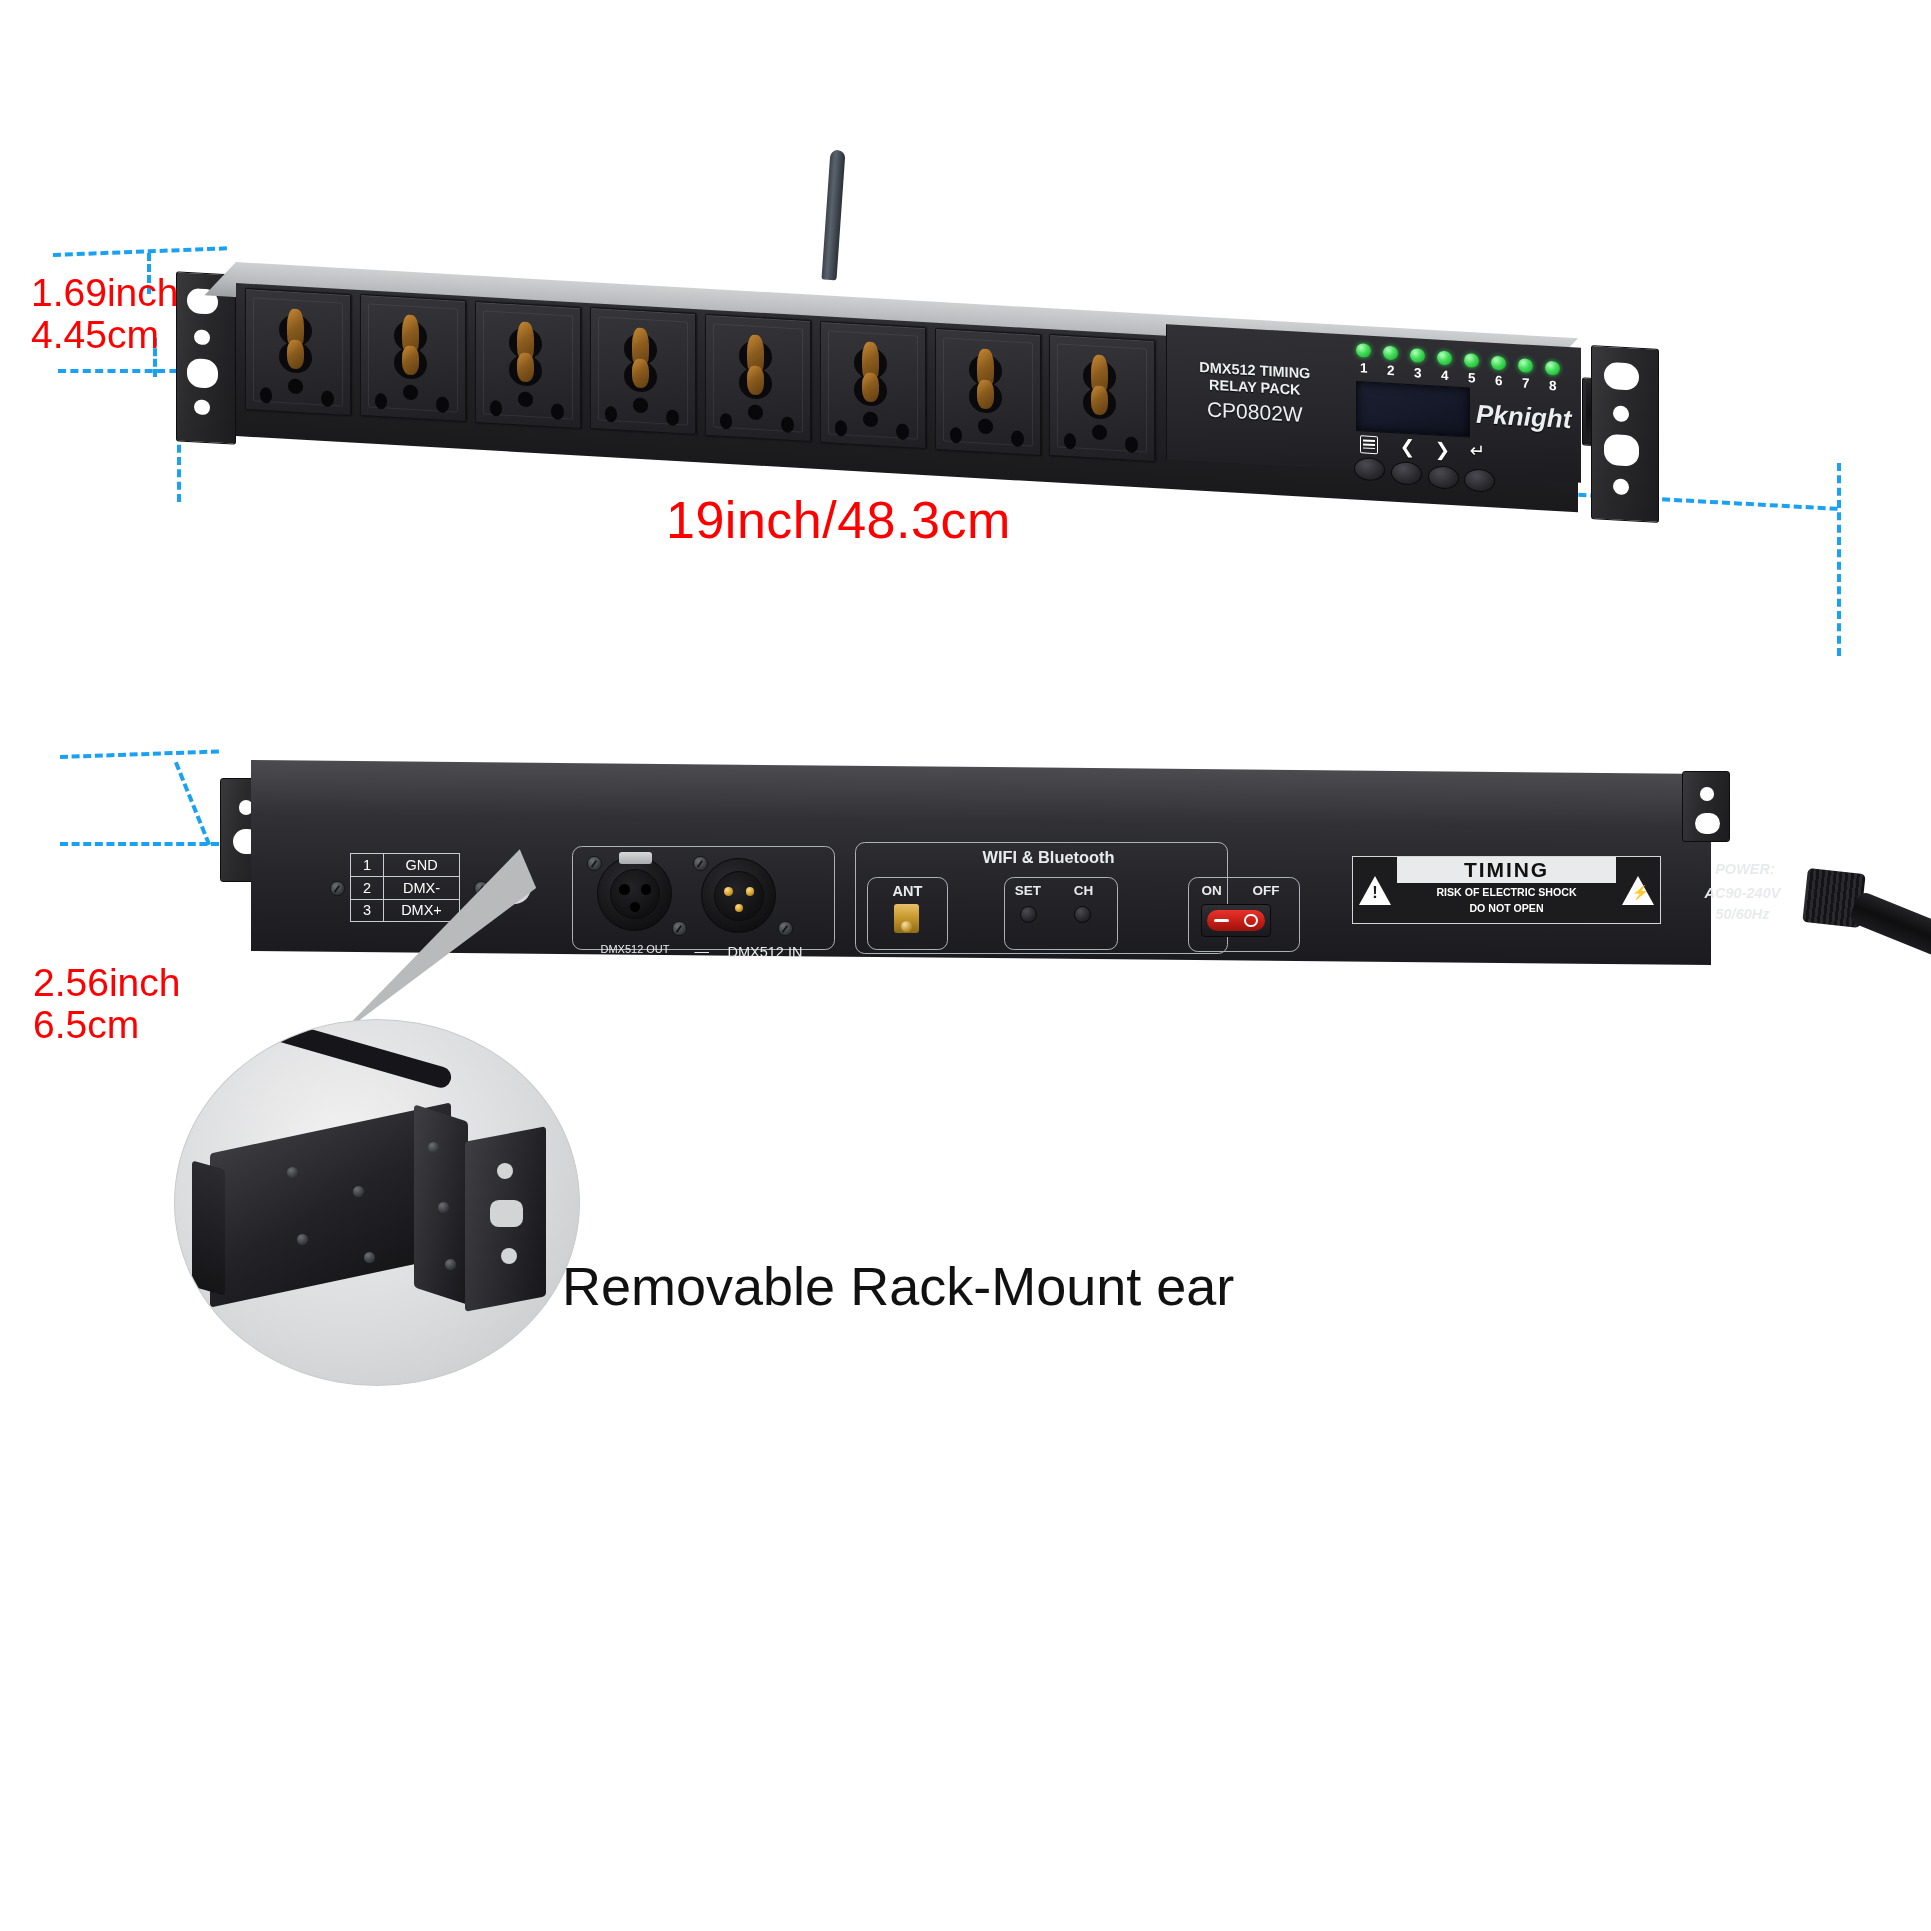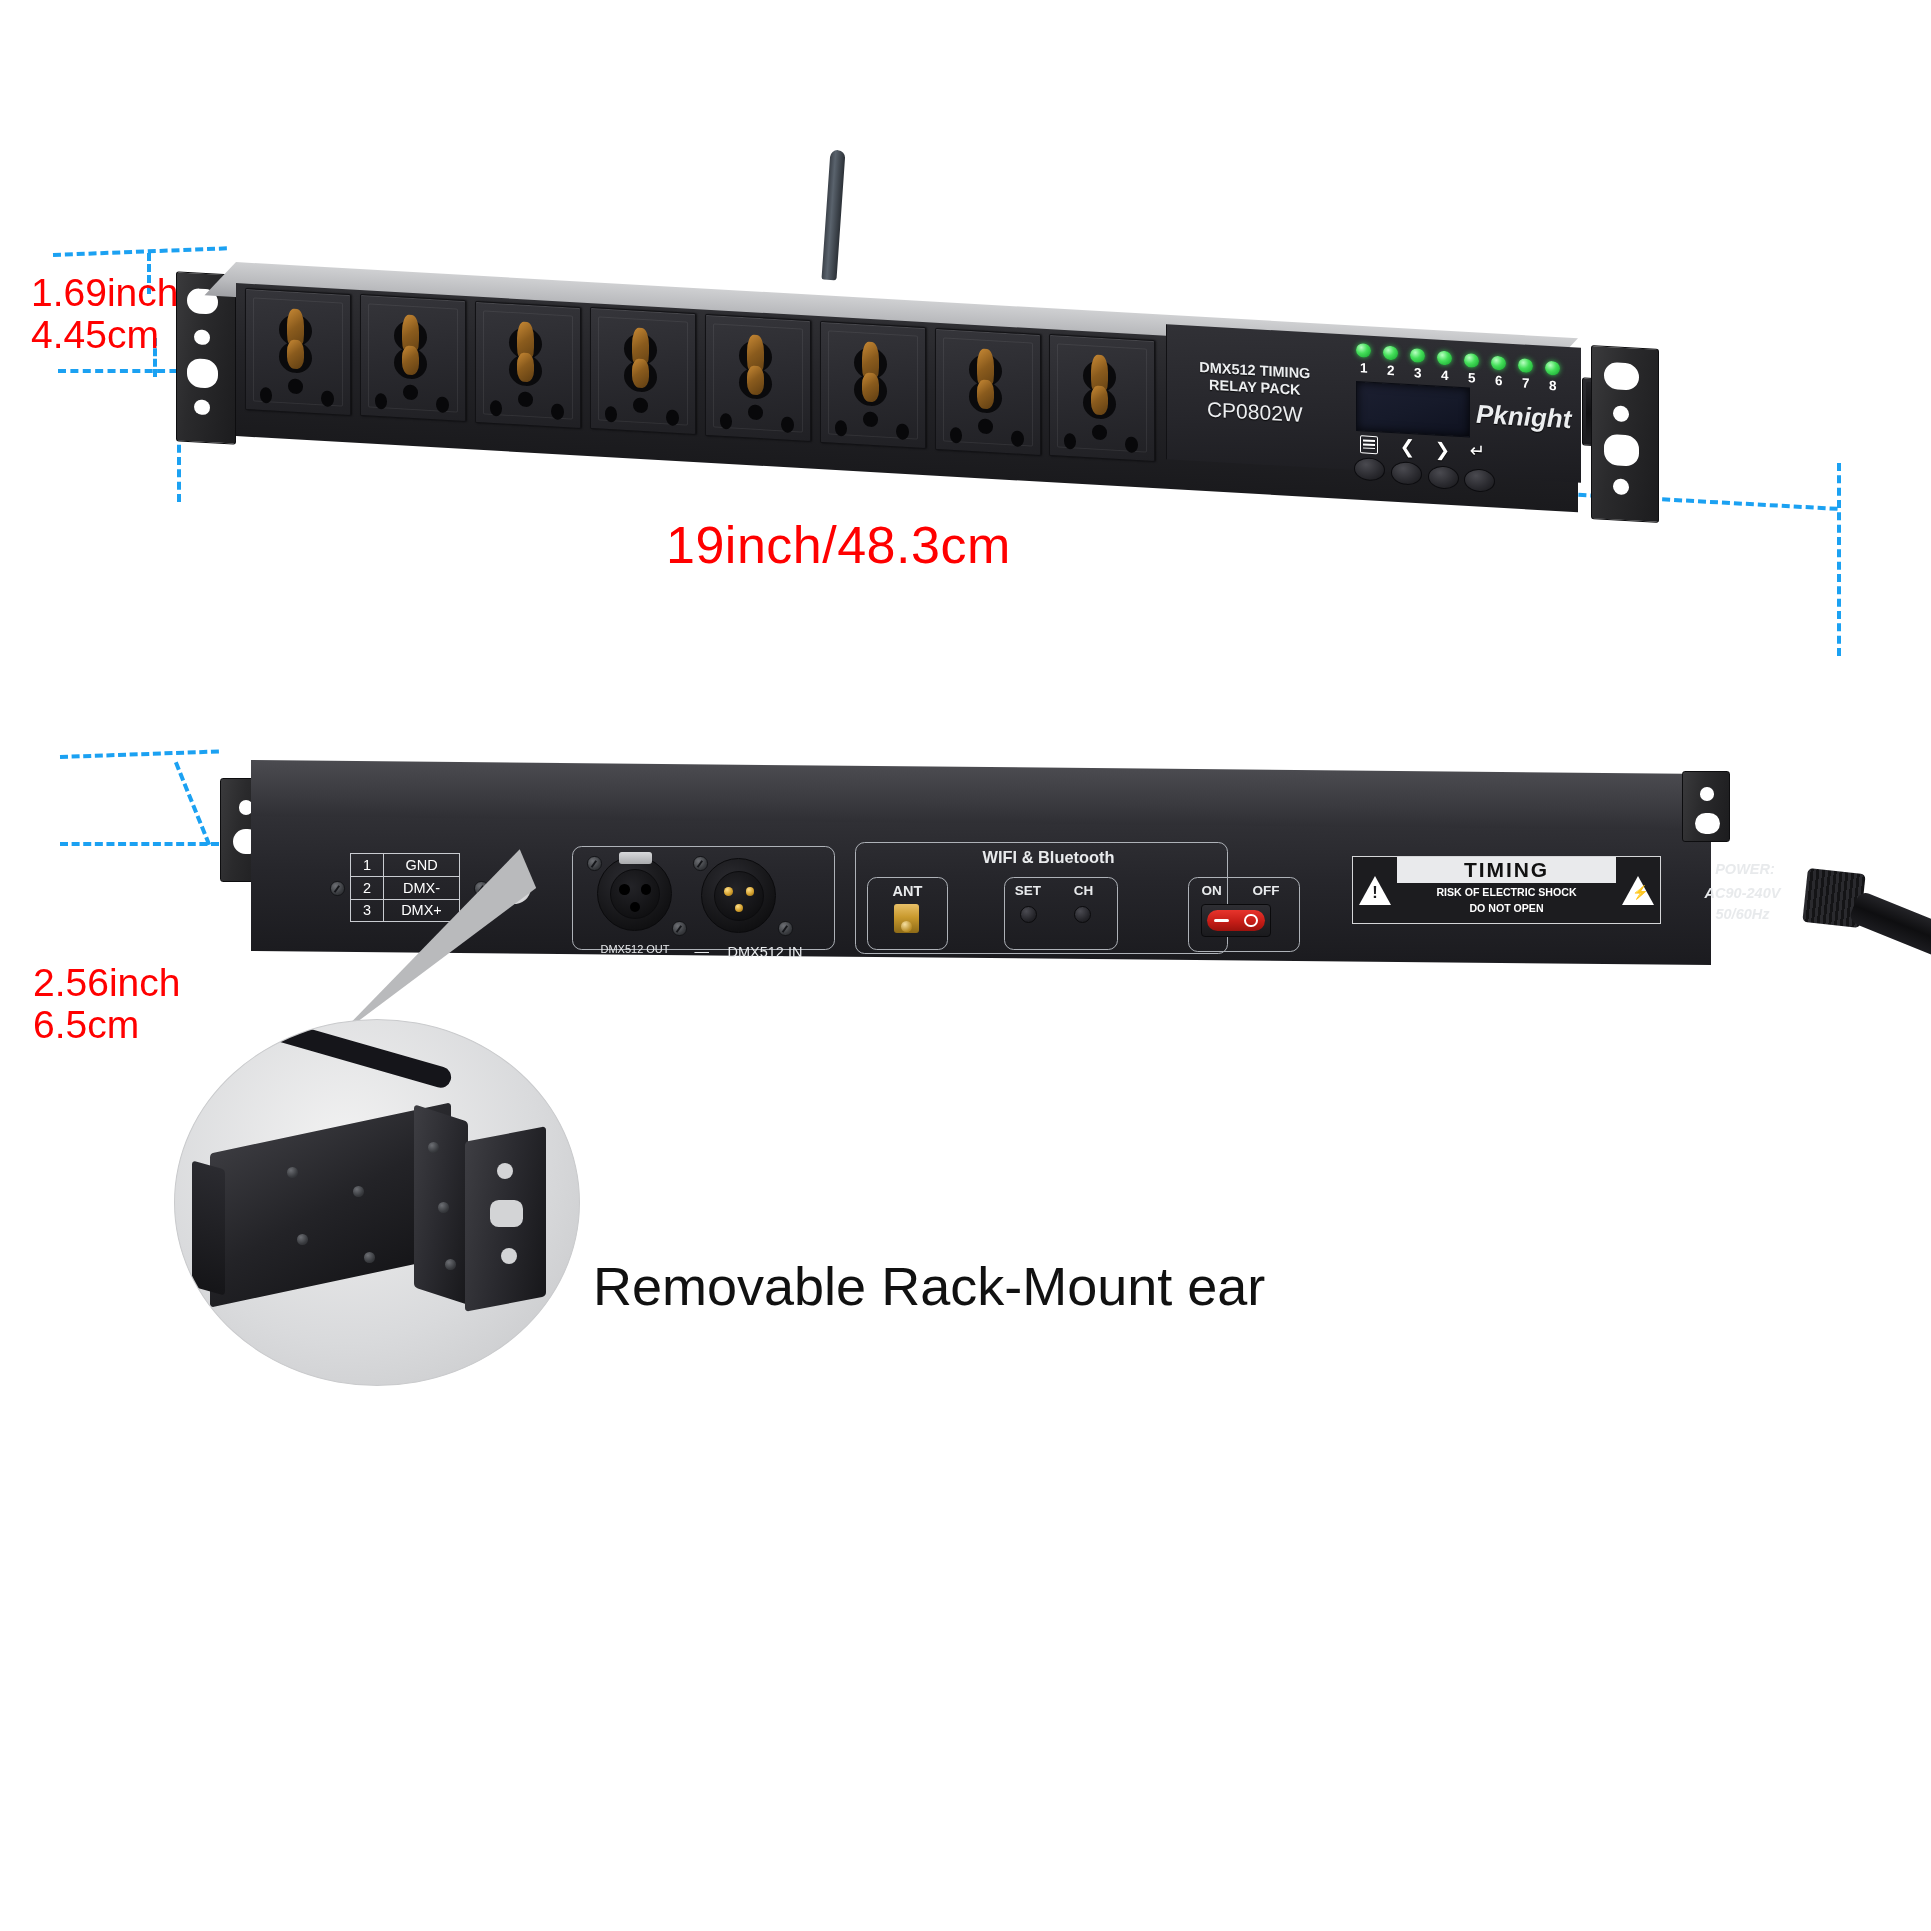--- a/index.html
+++ b/index.html
@@ -354,21 +354,21 @@
 
   <div class="dash-v" style="left:147px; top:253px; height:41px;"></div>
   <div class="dash-v" style="left:153px; top:338px; height:39px;"></div>
 
   <div class="dim-text dim-h" style="left:31px; top:272px;">1.69inch
 4.45cm</div>
 
   <div class="dash-v" style="left:177px; top:309px; height:193px;"></div>
   <div class="dash-v" style="left:1837px; top:463px; height:193px;"></div>
   <div class="dash-h" style="left:179px; top:417px; width:1661px; transform:rotate(3.1deg); transform-origin:left center;"></div>
-  <div class="dim-text dim-w" style="left:666px; top:517px;text-align:center;">19inch/48.3cm</div>
+  <div class="dim-text dim-w" style="left:666px; top:492px;text-align:center;">19inch/48.3cm</div>
 
   <div id="unit-front">
 
     <div id="antenna" style="left:604px; top:-116px; width:15.4px; height:130px; transform:rotate(4deg);"></div>
 
     <div class="ear" style="left:-46px; top:6.8px; width:60px; height:170px; transform:skewY(3.2deg);">
       <div class="ear-slot" style="left:9.7px;top:15.4px;width:31px;height:25px;"></div>
       <div class="ear-hole" style="left:17.4px;top:56px;width:15.4px;height:15.4px;"></div>
       <div class="ear-slot" style="left:9.7px;top:85px;width:31px;height:29px;"></div>
       <div class="ear-hole" style="left:17.4px;top:126px;width:15.4px;height:15.4px;"></div>
@@ -655,16 +655,16 @@
     <div class="br-ear" style="left:239px; top:93px; width:54px; height:183px; transform:skewY(18deg); border-radius:3.9px;"></div>
     <div class="br-ear" style="left:290px; top:114px; width:81px; height:170px; transform:skewY(-11deg); border-radius:3.9px;"></div>
     <div class="br-screw" style="left:253px;top:122px;"></div>
     <div class="br-screw" style="left:263px;top:182px;"></div>
     <div class="br-screw" style="left:270px;top:239px;"></div>
     <div class="br-hole" style="left:322px;top:143px;width:16.4px;height:16.4px;"></div>
     <div class="br-slot" style="left:315px;top:180px;width:33px;height:27px;"></div>
     <div class="br-hole" style="left:326px;top:228px;width:16.4px;height:16.4px;"></div>
   </div>
 
-  <div class="caption" style="left:593px; top:1255px;">Removable Rack-Mount ear</div>
+  <div class="caption" style="left:562px; top:1255px;">Removable Rack-Mount ear</div>
 
 </div>
 
 
 </body></html>

